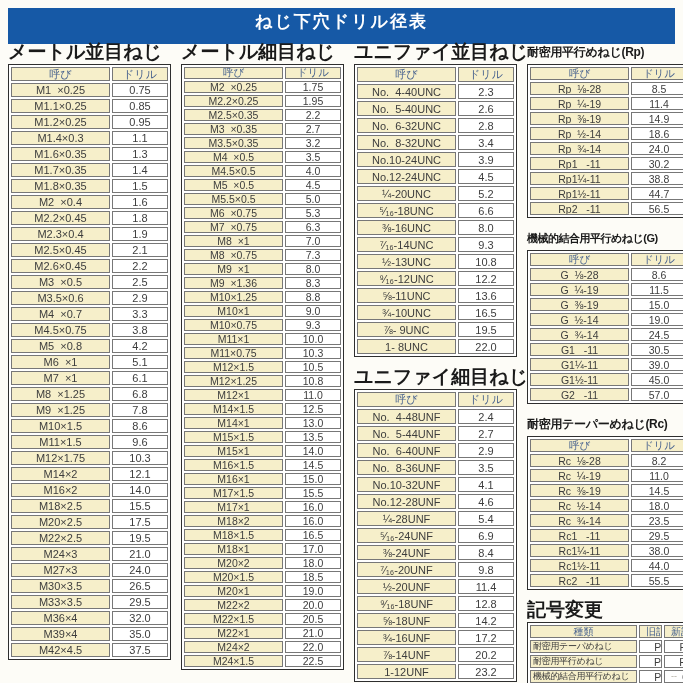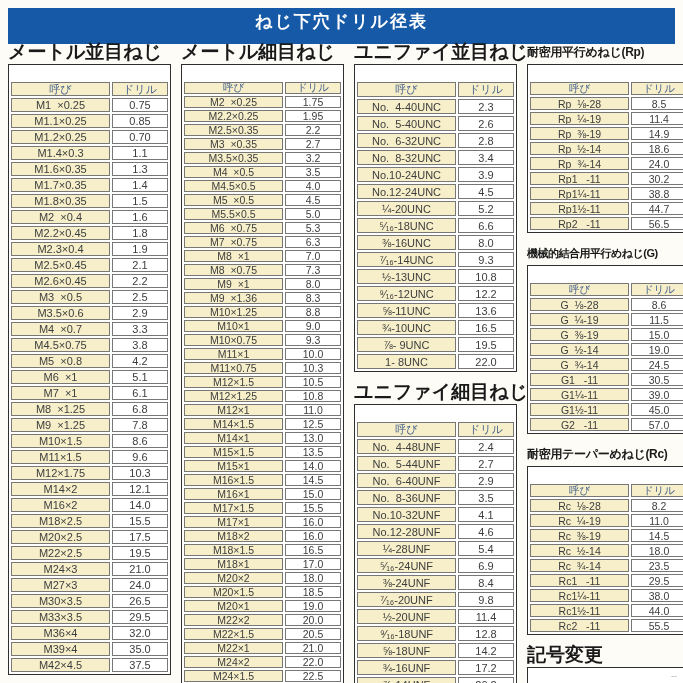--- a/index.html
+++ b/index.html
@@ -23,21 +23,21 @@
     line-height:16px; white-space:nowrap;
   }
   .sec-title.later { margin-top:12px; }
   .sec-title.t12 { font-size:12px; letter-spacing:-0.3px; }
   .sec-title.t11 { font-size:11px; letter-spacing:-0.5px; }
   .tbl {
     border:1px solid #2e2e2e; background:#ffffff; padding:1px 2px 2px 2px;
     box-sizing:border-box;
   }
   .row { display:flex; margin-top:2px; }
-  .row:first-child { margin-top:16px; }
+  .row:first-child { margin-top:1px; }
   .cell {
     border:1px solid #777; box-sizing:border-box;
     display:flex; align-items:center; justify-content:center;
     font-size:11px; color:#3d3d3d; white-space:pre; overflow:hidden;
   }
   .cell.c0 { flex:1; background:#f6efca; margin-right:2px; }
   .cell.c1 { width:56px; background:#ffffff; }
   .row.head .cell { background:#f6efca; color:#46618e; }
   
   .rh-c1 .row { height:14px; }
@@ -77,21 +77,21 @@
       <div class="row">
             <div class="cell c0">M1  ×0.25</div>
             <div class="cell c1">0.75</div>
           </div>
           <div class="row">
             <div class="cell c0">M1.1×0.25</div>
             <div class="cell c1">0.85</div>
           </div>
           <div class="row">
             <div class="cell c0">M1.2×0.25</div>
-            <div class="cell c1">0.70</div>
+            <div class="cell c1">0.95</div>
           </div>
           <div class="row">
             <div class="cell c0">M1.4×0.3</div>
             <div class="cell c1">1.1</div>
           </div>
           <div class="row">
             <div class="cell c0">M1.6×0.35</div>
             <div class="cell c1">1.3</div>
           </div>
           <div class="row">

